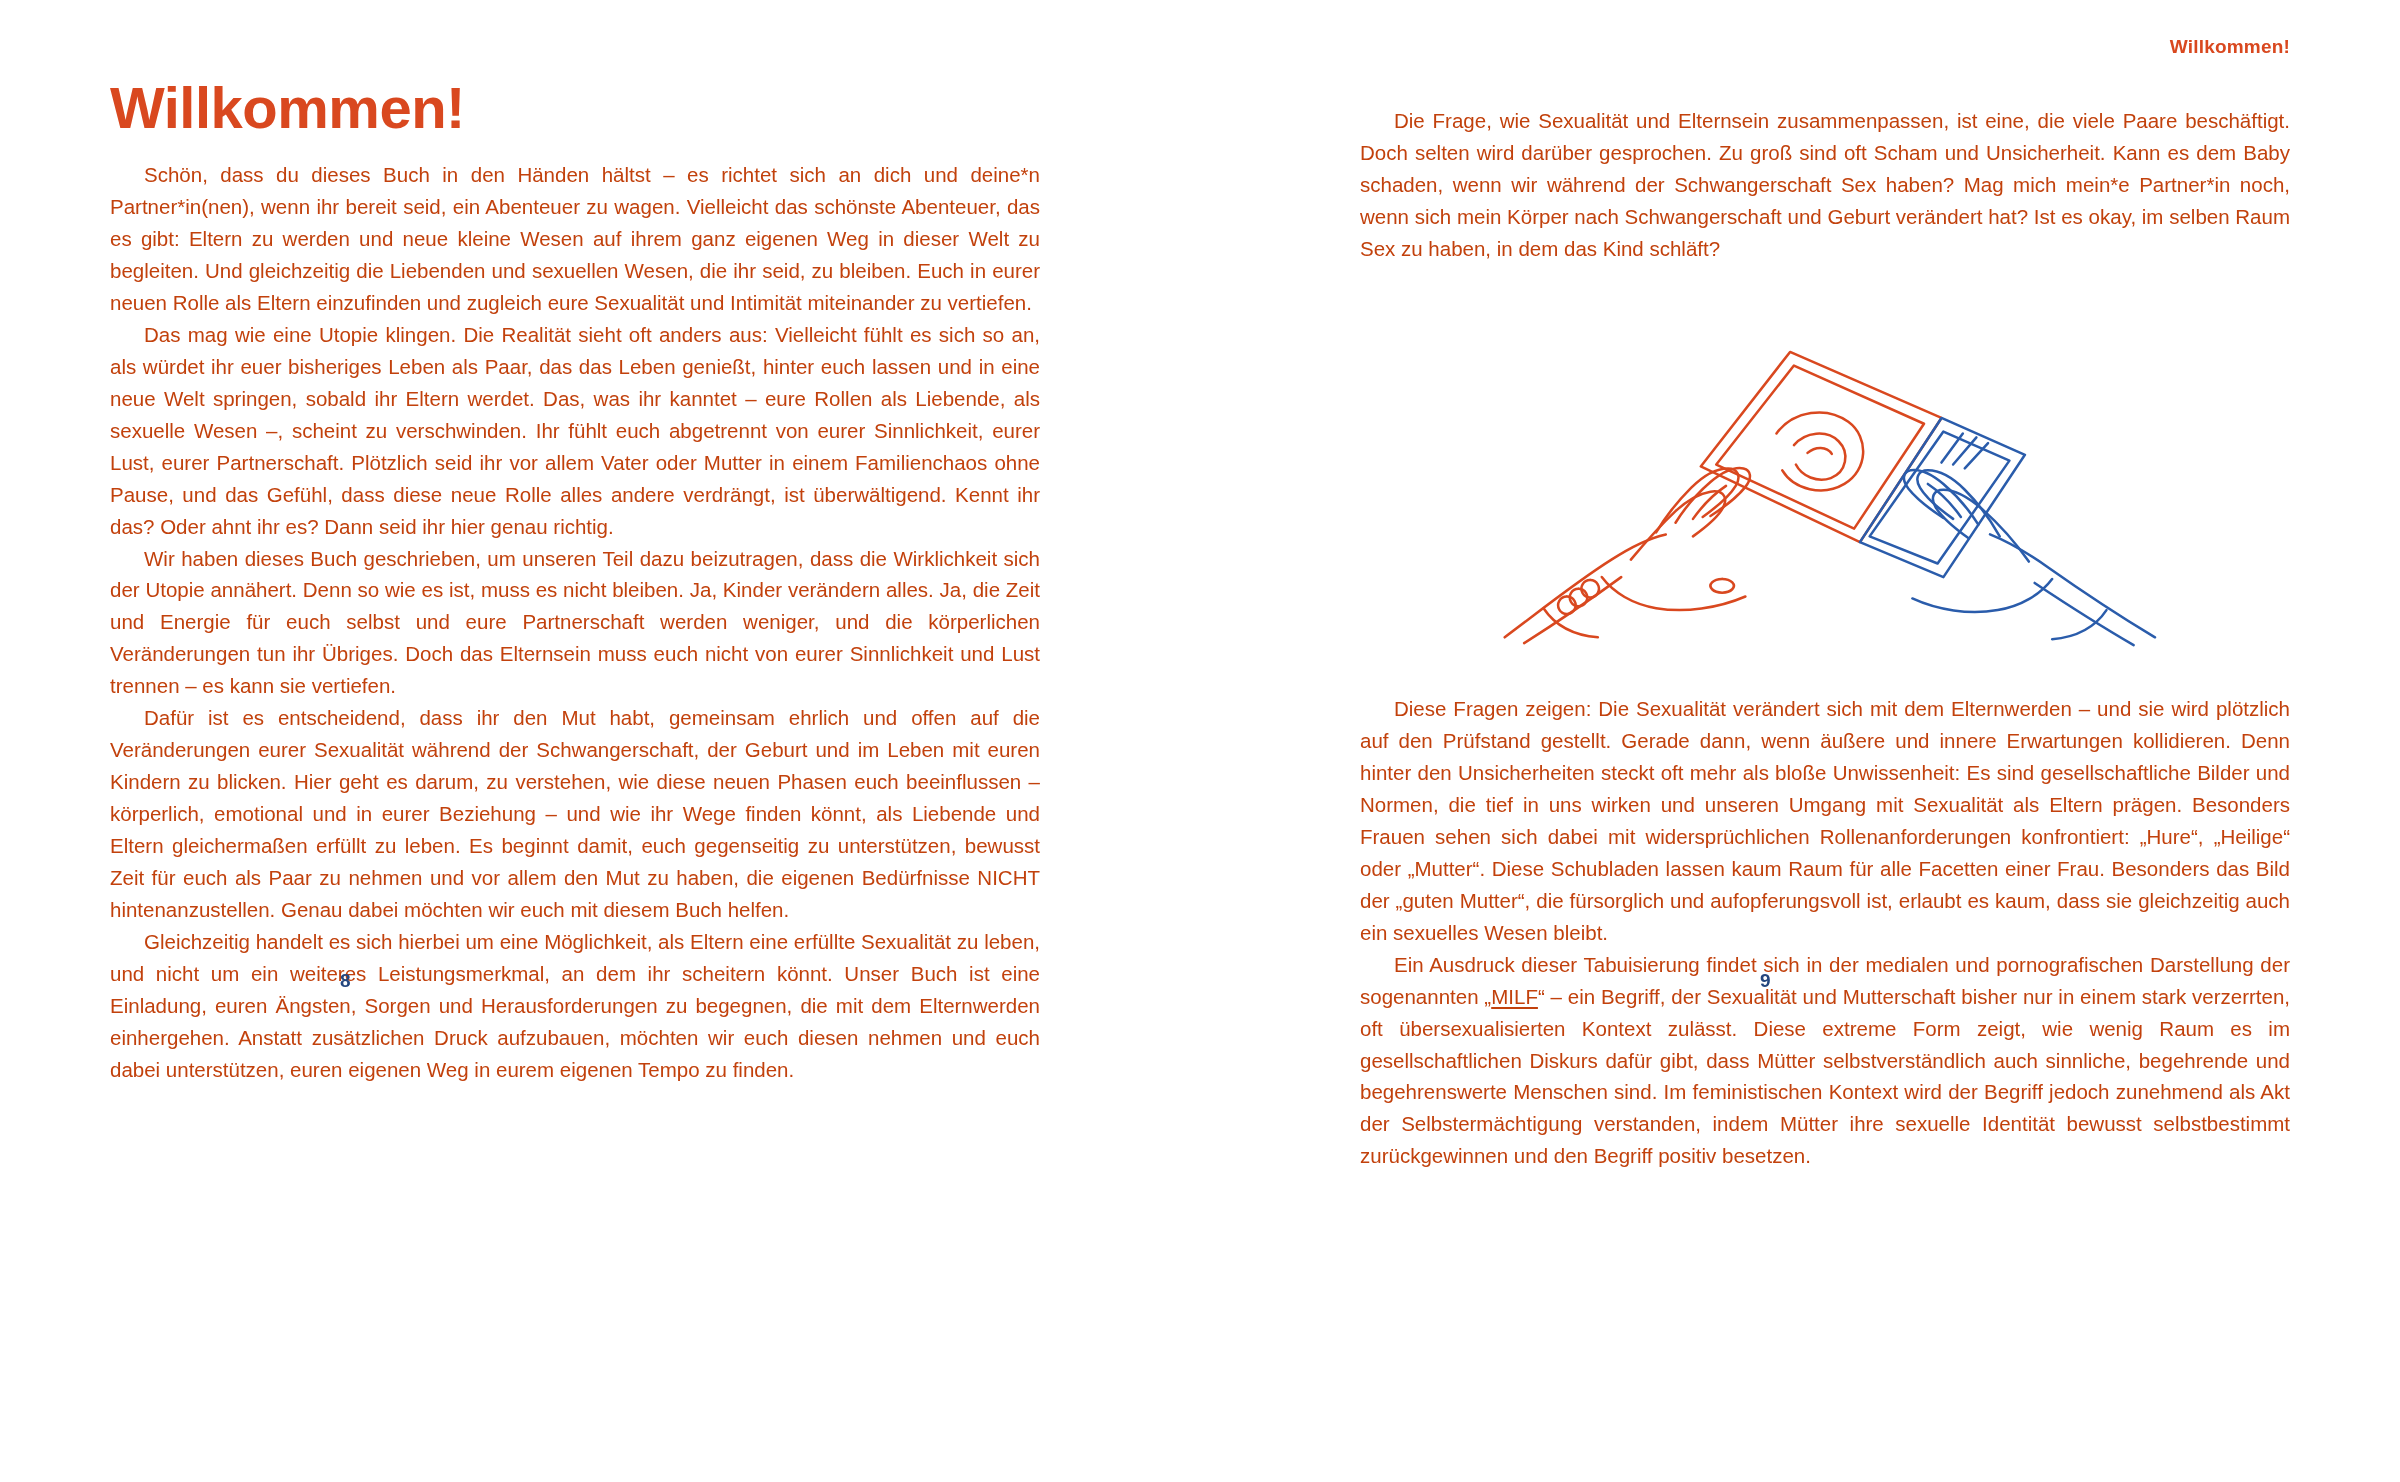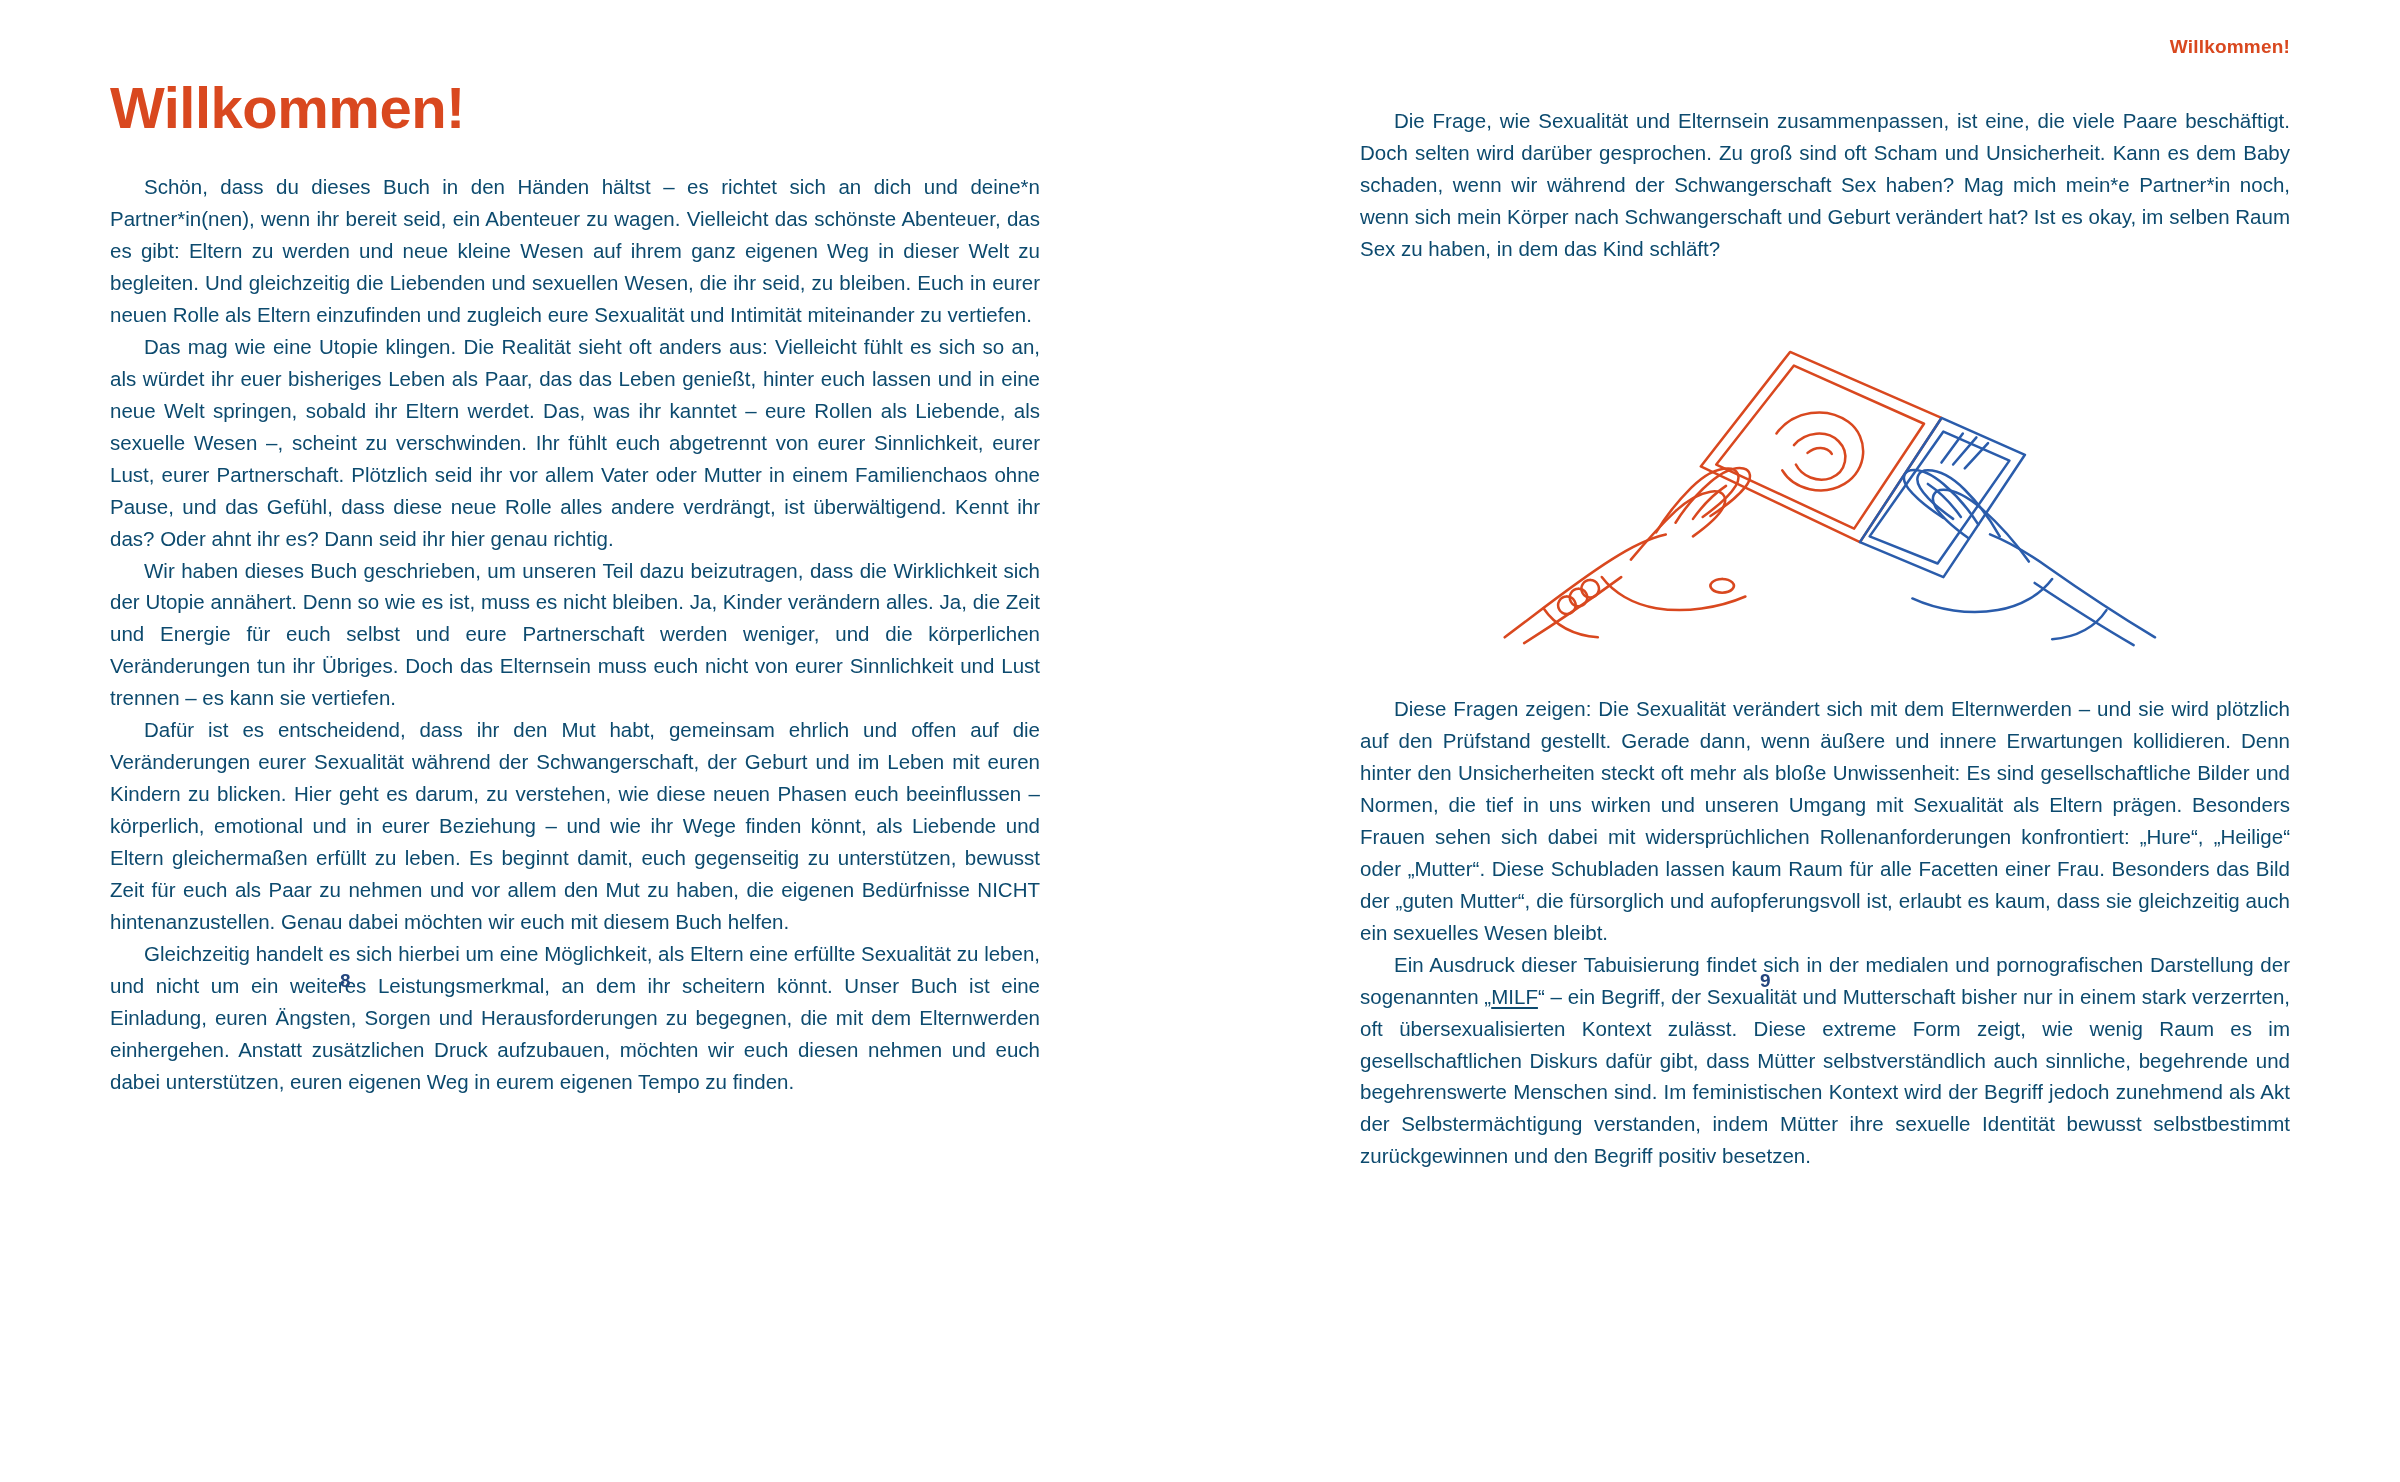--- a/index.html
+++ b/index.html
@@ -47,32 +47,32 @@
     margin: 0;
     padding-top: 78px;
     font-size: 58px;
     line-height: 1.05;
     font-weight: bold;
     color: #d9481f;
     letter-spacing: -0.5px;
   }
 
   .body-col {
-    margin-top: 32px;
+    margin-top: 20px;
   }
   .page-right .body-col.top {
     margin-top: 0;
     padding-top: 105px;
   }
 
   p.para {
     margin: 0;
     font-size: 20.5px;
     line-height: 1.56;
-    color: #0c4a6e;
+    color: #c2410c;
     text-align: justify;
     text-indent: 34px;
     hyphens: manual;
   }
   p.para.first {
     text-indent: 34px;
   }
 
   .underlined {
     text-decoration: underline;

